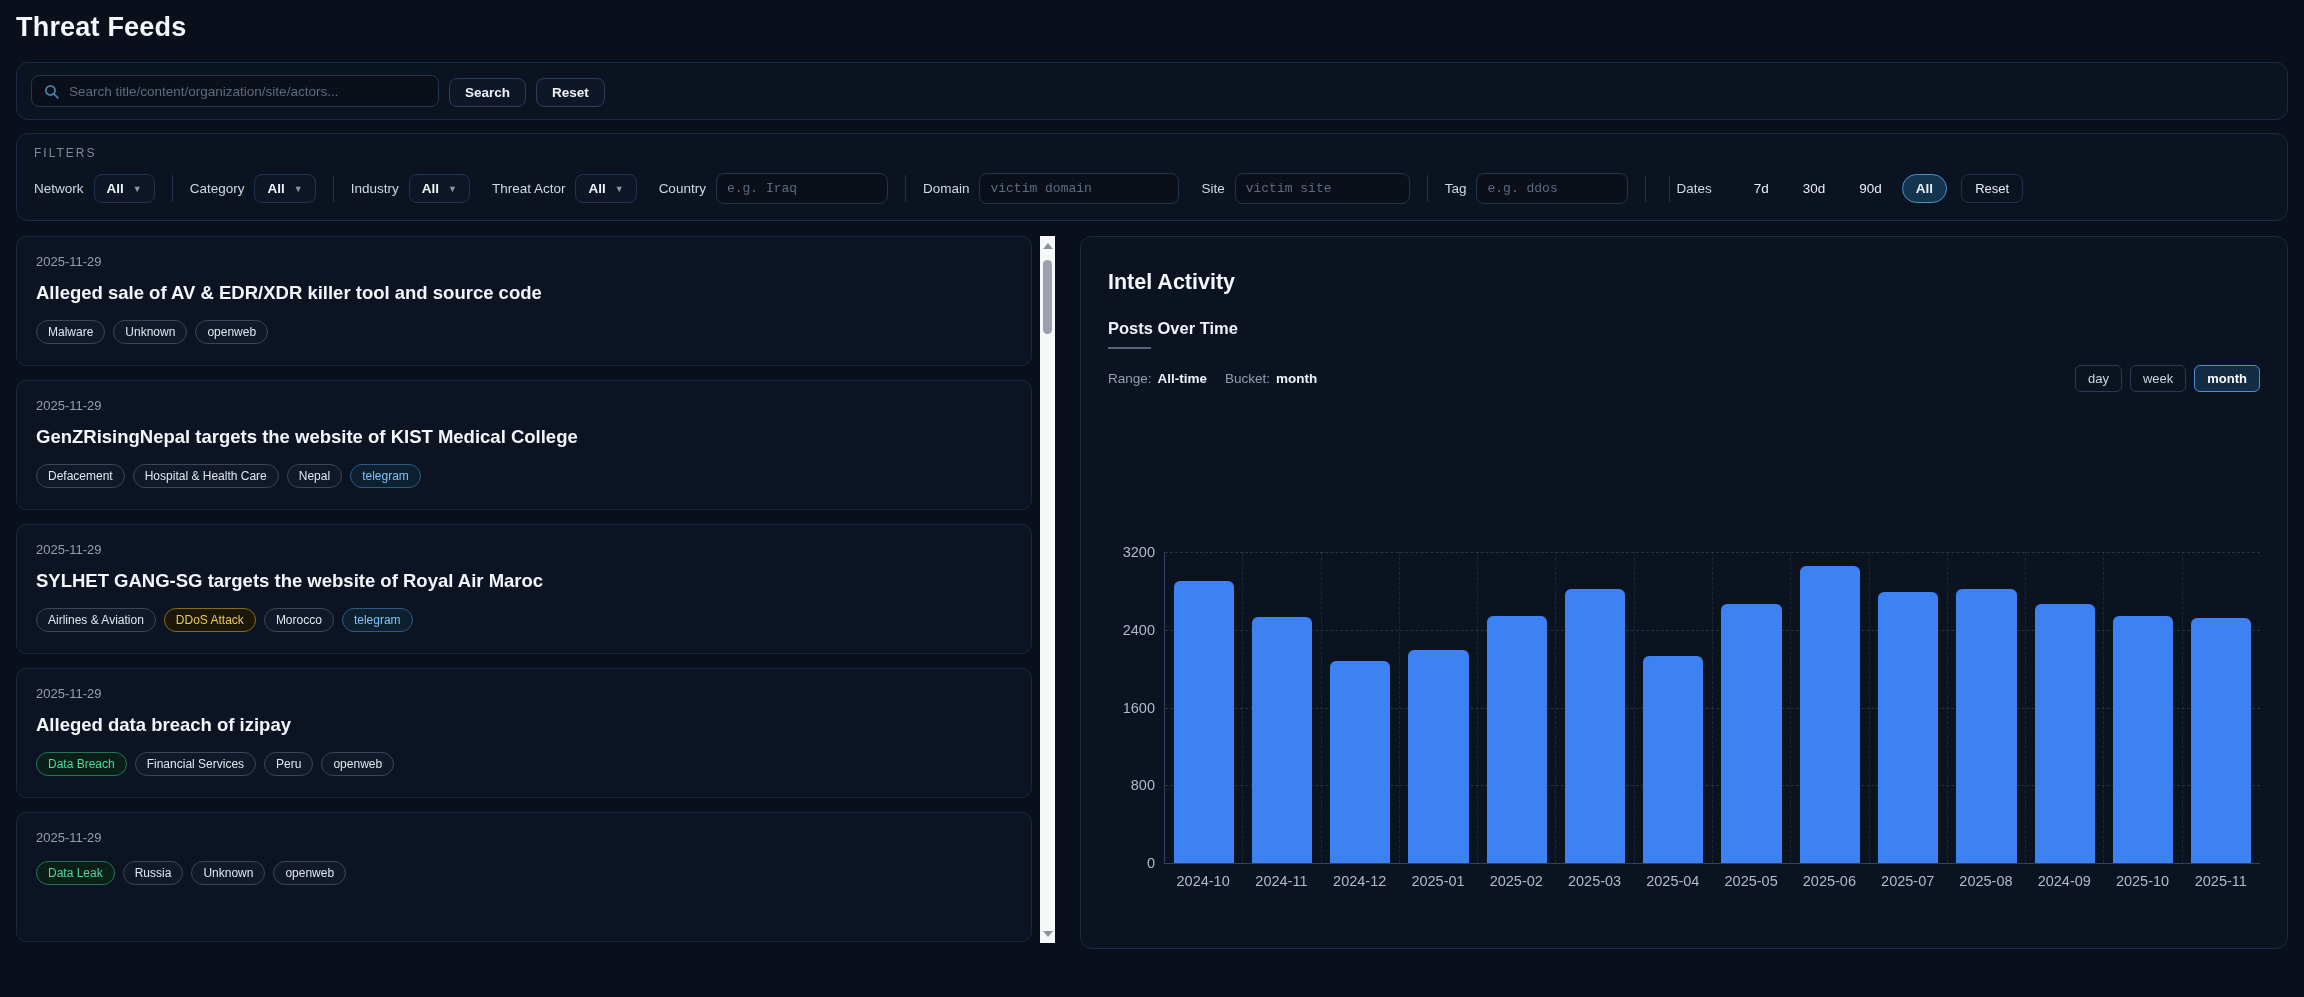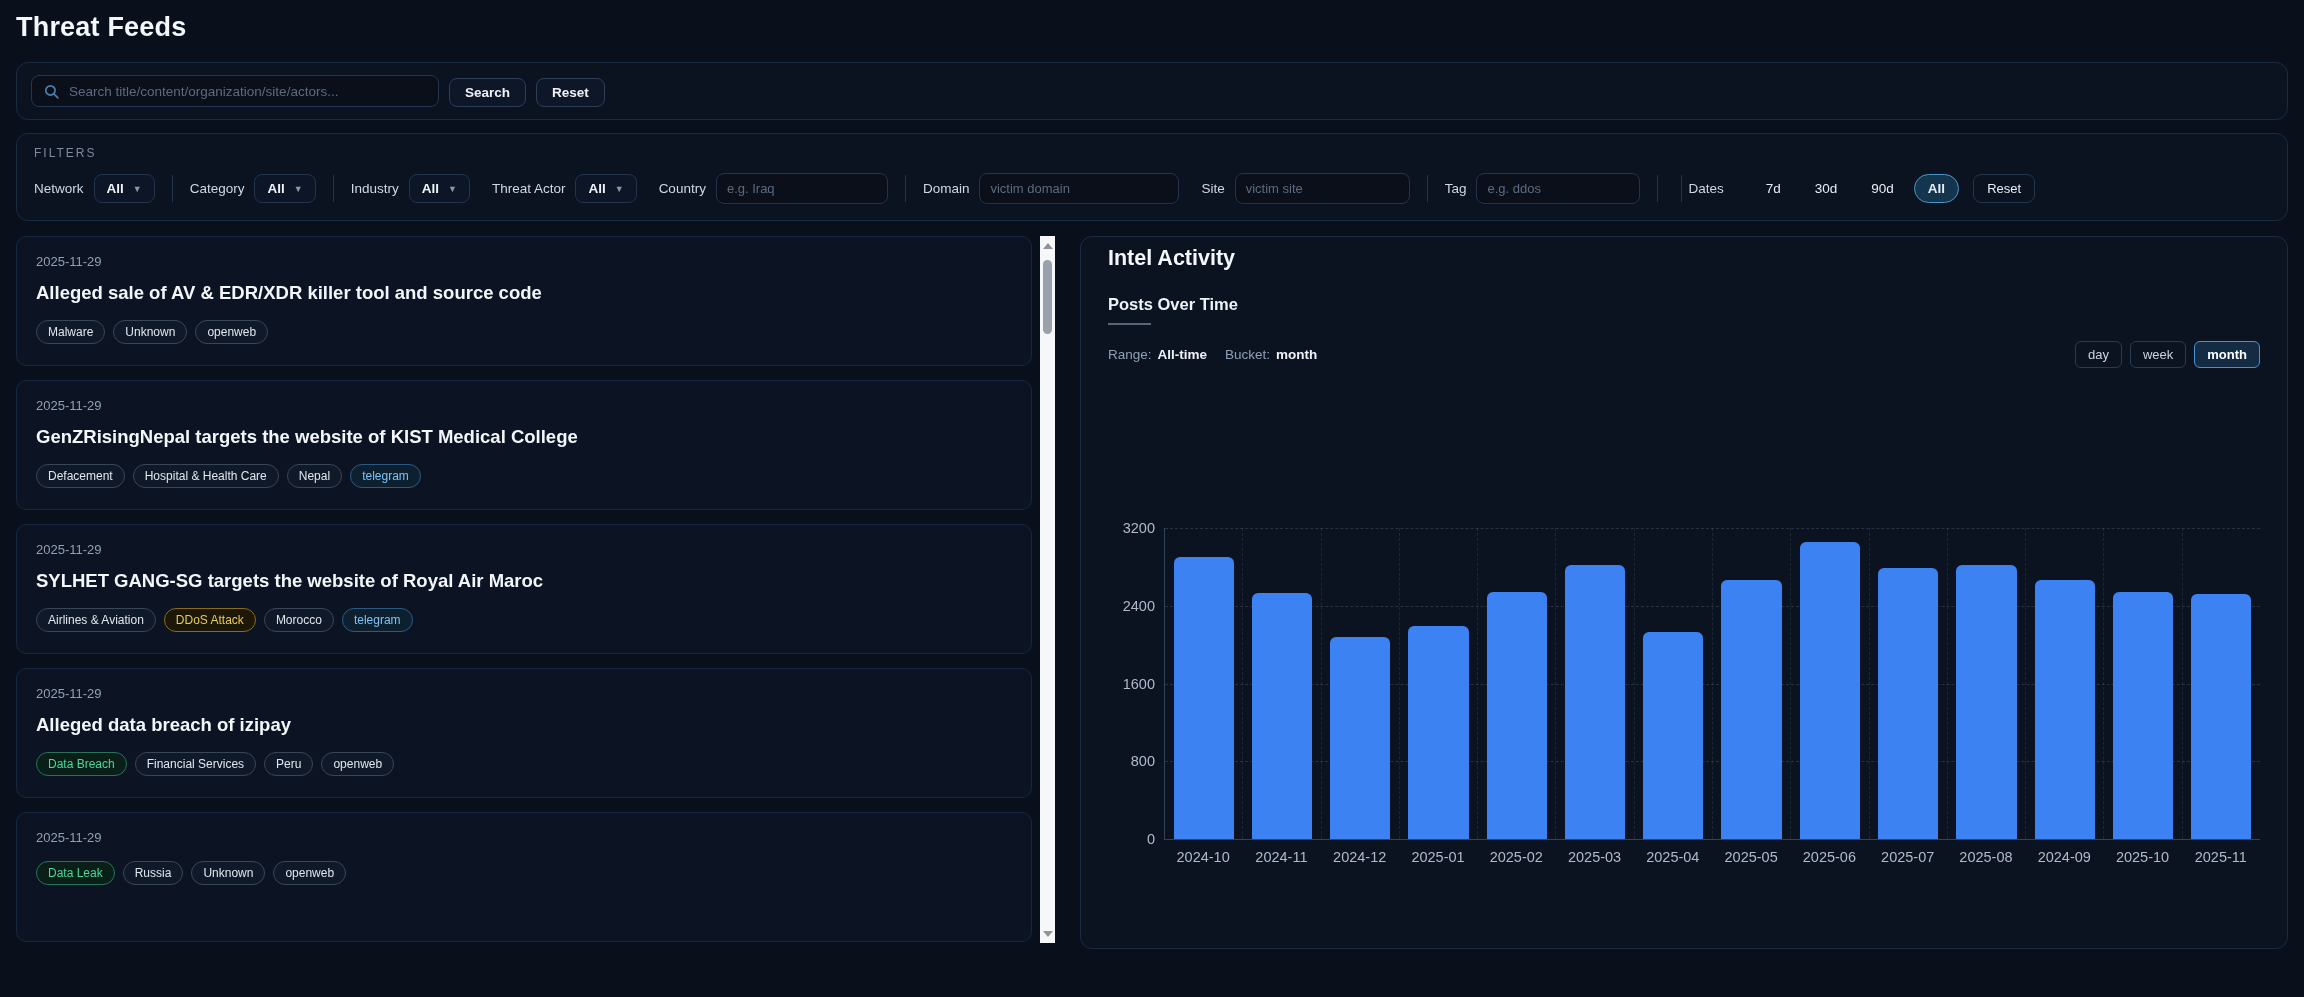--- a/index.html
+++ b/index.html
@@ -53,21 +53,21 @@
     padding:6px 12px; border:1px solid #22344d; border-radius:8px;
     background:#0d1627; color:#f1f5f9; font-weight:700; font-size:13.5px;
     font-family:"Liberation Sans", sans-serif; cursor:pointer;
   }
   .caret { font-size:9px; color:#8b98ab; }
   .vdiv { width:1px; height:27px; background:#22334e; margin:0 17px; flex:0 0 auto; }
   .vdiv.tight { margin:0 6px; }
   .text-input {
     height:31px; border:1px solid #22344d; border-radius:8px;
     background:#0a0f1a; color:#e2e8f0; padding:0 10px; font-size:13px;
-    font-family:Liberation Sans, sans-serif;
+    font-family:Liberation Mono, monospace;
   }
   .text-input::placeholder { color:#5c6b80; }
   .gap14 { width:14px; flex:0 0 auto; }
   .gap22 { width:22px; flex:0 0 auto; }
   .pill {
     padding:6px 13px; border:1px solid transparent; border-radius:999px;
     background:transparent; color:#e8eef5; font-size:13.5px;
     font-family:"Liberation Sans", sans-serif; cursor:pointer;
   }
   .pill.selected { background:#14354e; border-color:#4a94c8; font-weight:700; }
@@ -98,21 +98,21 @@
     width:15px; height:707px; margin-left:8px; flex:0 0 auto;
     background:#f6f7f9; position:relative;
   }
   .sb-arrow { position:absolute; left:0; width:15px; height:15px; display:flex; align-items:center; justify-content:center; }
   .sb-arrow.up { top:2px; } .sb-arrow.down { bottom:2px; }
   .tri-up { width:0; height:0; border-left:5px solid transparent; border-right:5px solid transparent; border-bottom:6px solid #8d939c; }
   .tri-down { width:0; height:0; border-left:5px solid transparent; border-right:5px solid transparent; border-top:6px solid #8d939c; }
   .sb-thumb { position:absolute; top:24px; left:3px; width:9px; height:74px; background:#9aa1aa; border-radius:5px; }
 
   
-  .intel-panel { flex:1; margin-left:25px; height:713px; padding:9px 27px; position:relative; }
+  .intel-panel { flex:1; margin-left:25px; height:713px; padding:33px 27px; position:relative; }
   .intel-title { font-size:21.5px; font-weight:700; color:#f4f7fb; }
   .chart-title { margin-top:24px; font-size:16.5px; font-weight:700; color:#eef3f9; display:inline-block; }
   .chart-title-underline { width:43px; height:2px; background:#55657a; margin-top:9px; }
   .range-row { margin-top:16px; display:flex; align-items:center; font-size:13.5px; color:#8fa0b4; }
   .range-row b { color:#eef3f9; margin-left:6px; }
   .range-sep { width:18px; }
   .bucket-group { margin-left:auto; display:flex; gap:8px; }
   .bucket-btn {
     padding:5px 12px; font-size:13px; border:1px solid #2a3a52; border-radius:6px;
     background:transparent; color:#cbd5e1; font-family:"Liberation Sans", sans-serif; cursor:pointer;
@@ -218,21 +218,21 @@
 
       <div class="filter-group">
         <span class="filter-label">Site</span>
         <input class="text-input" style="width: 175px;" type="text" placeholder="victim site">
       </div>
 
       <span class="vdiv"></span>
 
       <div class="filter-group">
         <span class="filter-label">Tag</span>
-        <input class="text-input" style="width: 164px;" type="text" placeholder="e.g. ddos">
+        <input class="text-input" style="width: 152px;" type="text" placeholder="e.g. ddos">
       </div>
 
       <span class="vdiv"></span>
       <span class="vdiv tight"></span>
 
       <div class="filter-group" style="gap:22px;">
         <span class="filter-label" style="margin-right:6px">Dates</span>
         <span style="display:flex; gap:6px;">
             <button class="pill">7d</button>
             <button class="pill">30d</button>

